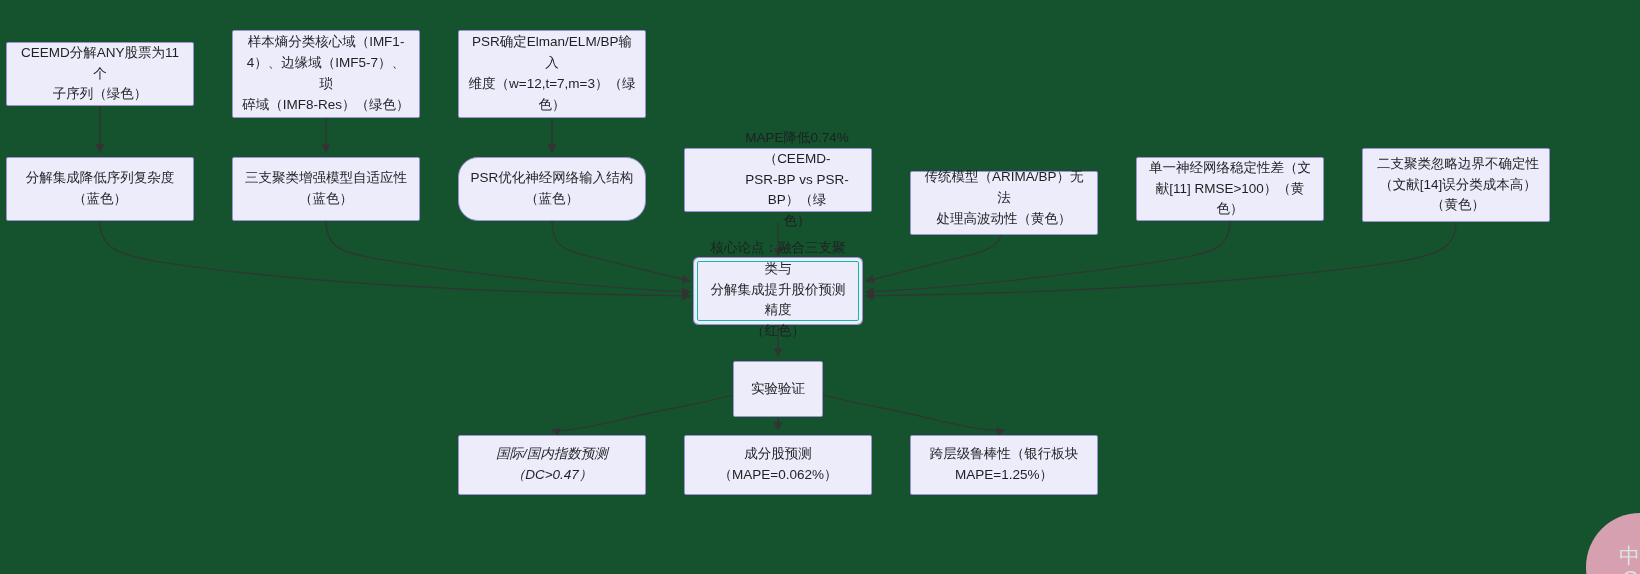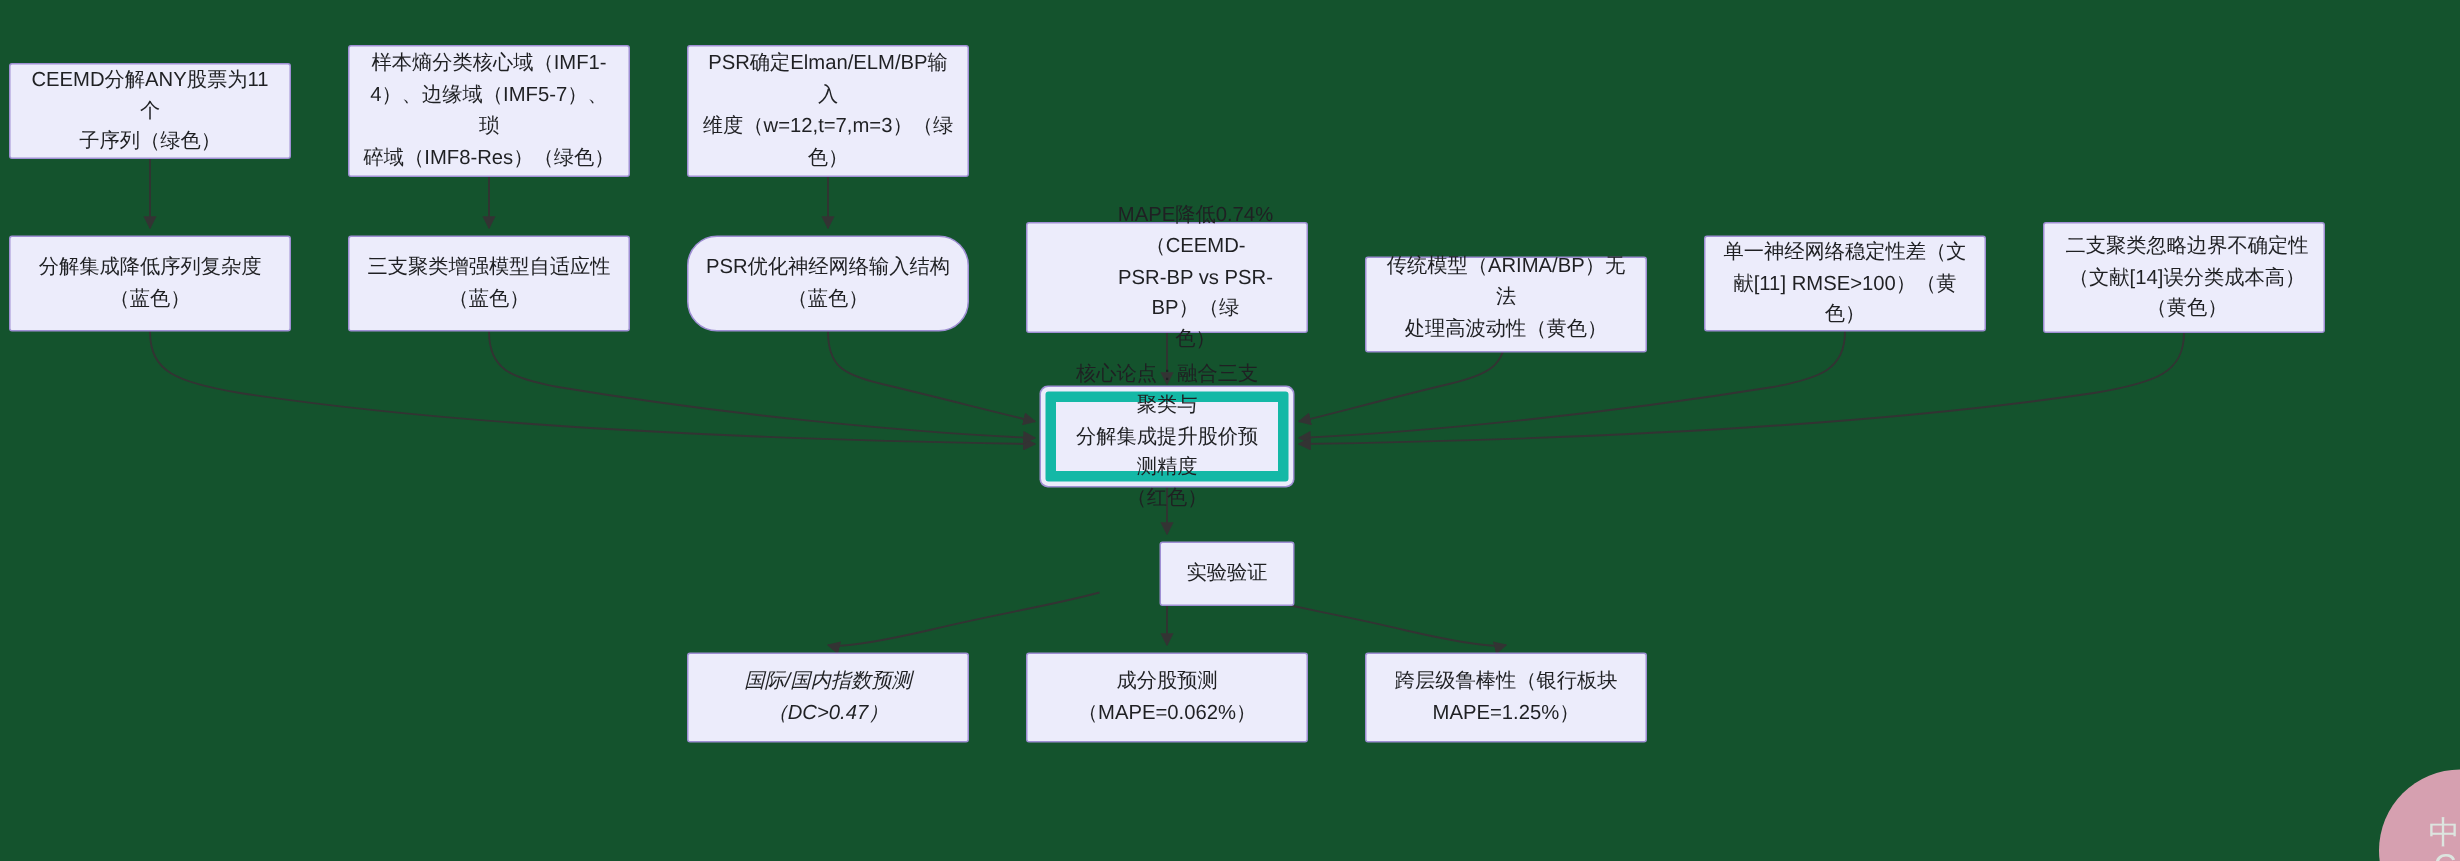--- a/index.html
+++ b/index.html
@@ -33,22 +33,23 @@
     align-items: center;
     justify-content: center;
     text-align: center;
     color: #1f2023;
     font-size: 13.5px;
     line-height: 1.55;
     padding: 4px 9px;
     z-index: 2;
   }
   .node-core {
-    border: 7px solid #14b8a6;
+    border: 1px solid #14b8a6;
     box-shadow: 0 0 0 3px #ECECFB, 0 0 0 4px #9F8FD4;
+    font-family: Liberation Mono, monospace;
   }
   .node-text {
     display: block;
     white-space: pre-line;
   }
   .watermark {
     position: absolute;
     border-radius: 50%;
     background: #F8AEC8;
     display: flex;
@@ -119,21 +120,21 @@
 （蓝色）</span>
   </div>
   <div class="node" style="left: 232px; top: 157px; width: 188px; height: 64px;">
     <span class="node-text">三支聚类增强模型自适应性
 （蓝色）</span>
   </div>
   <div class="node" style="left: 458px; top: 157px; width: 188px; height: 64px; border-radius: 20px;">
     <span class="node-text">PSR优化神经网络输入结构
 （蓝色）</span>
   </div>
-  <div class="node" style="left: 684px; top: 148px; width: 188px; height: 74px; padding-left: 47px;">
+  <div class="node" style="left: 684px; top: 148px; width: 188px; height: 64px; padding-left: 47px;">
     <span class="node-text">MAPE降低0.74%（CEEMD-
 PSR-BP vs PSR-BP）（绿
 色）</span>
   </div>
   <div class="node" style="left: 910px; top: 171px; width: 188px; height: 64px; align-items: flex-end;">
     <span class="node-text">传统模型（ARIMA/BP）无法
 处理高波动性（黄色）</span>
   </div>
   <div class="node" style="left: 1136px; top: 157px; width: 188px; height: 64px;">
     <span class="node-text">单一神经网络稳定性差（文
@@ -142,21 +143,21 @@
   <div class="node" style="left: 1362px; top: 148px; width: 188px; height: 74px; padding-left: 13px;">
     <span class="node-text">二支聚类忽略边界不确定性
 （文献[14]误分类成本高）
 （黄色）</span>
   </div>
   <div class="node node-core" style="left: 697px; top: 261px; width: 162px; height: 60px;">
     <span class="node-text">核心论点：融合三支聚类与
 分解集成提升股价预测精度
 （红色）</span>
   </div>
-  <div class="node" style="left: 733px; top: 361px; width: 90px; height: 43px; margin-left: 40px;">
+  <div class="node" style="left: 733px; top: 361px; width: 90px; height: 56px;">
     <span class="node-text">实验验证</span>
   </div>
   <div class="node" style="left: 458px; top: 435px; width: 188px; height: 60px; font-style: italic;">
     <span class="node-text">国际/国内指数预测
 （DC&gt;0.47）</span>
   </div>
   <div class="node" style="left: 684px; top: 435px; width: 188px; height: 60px;">
     <span class="node-text">成分股预测
 （MAPE=0.062%）</span>
   </div>

